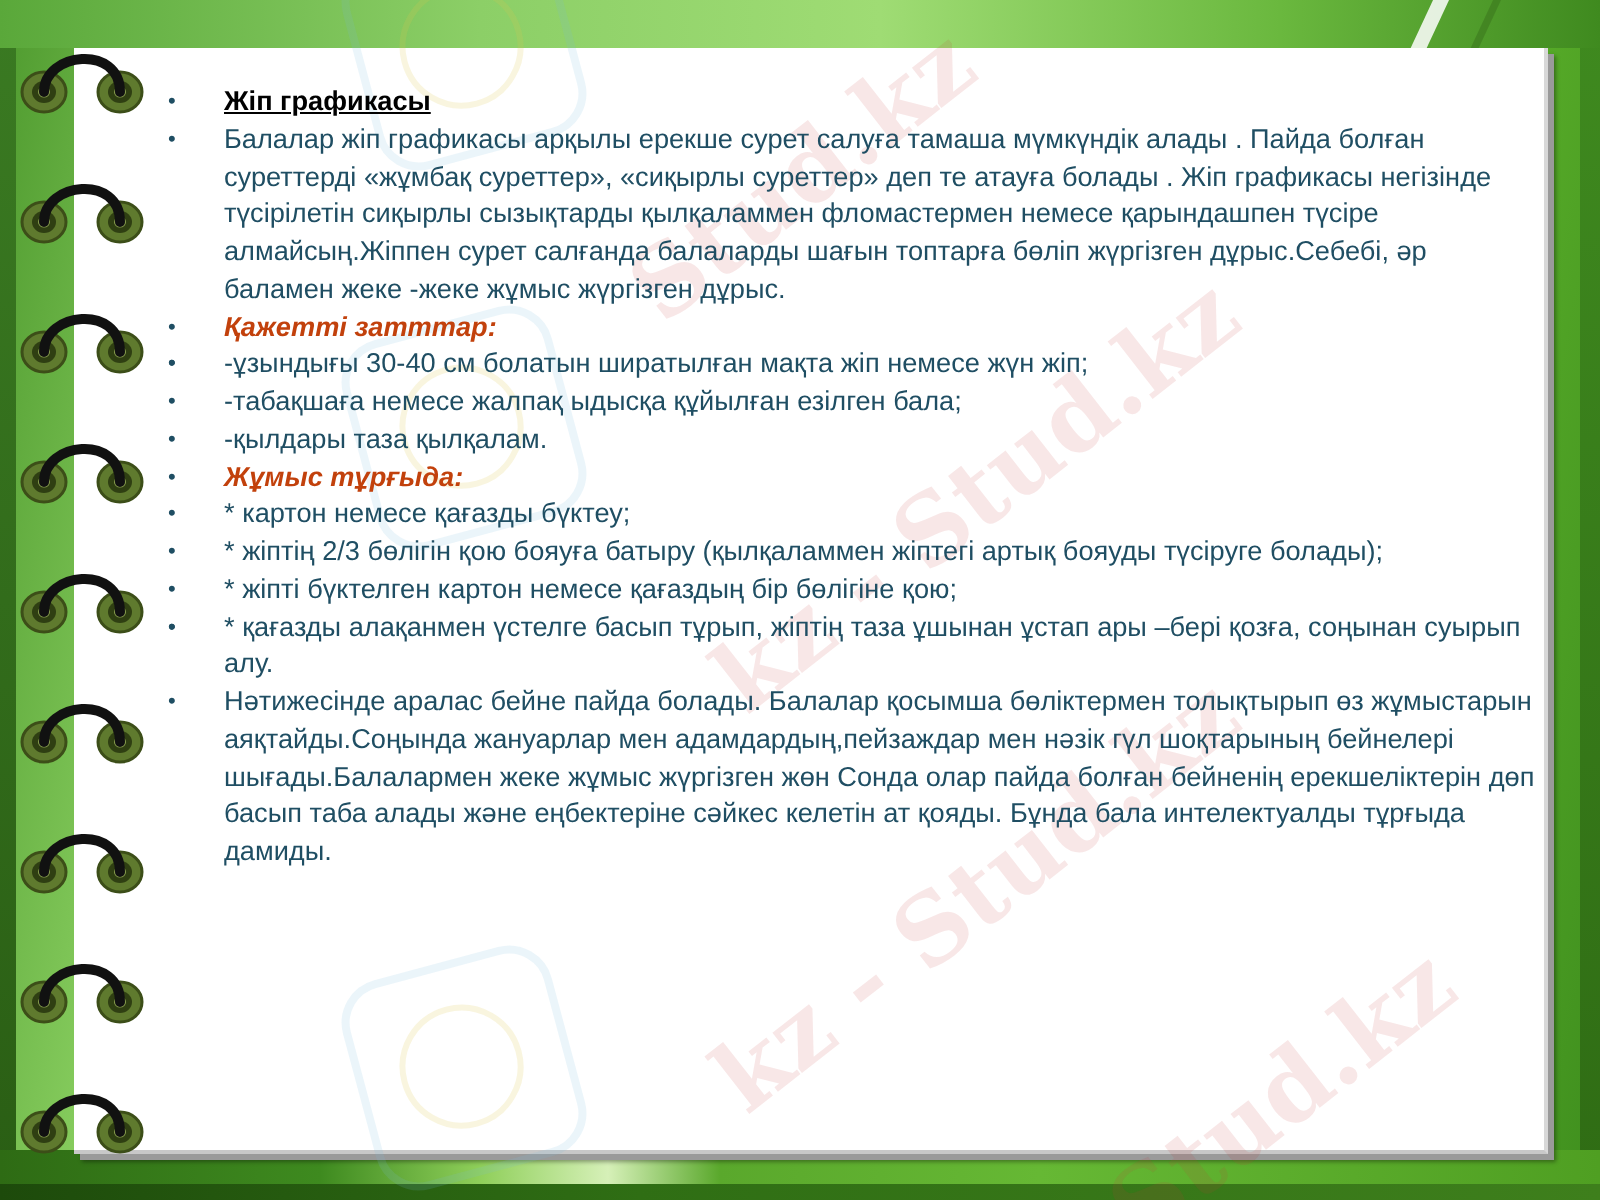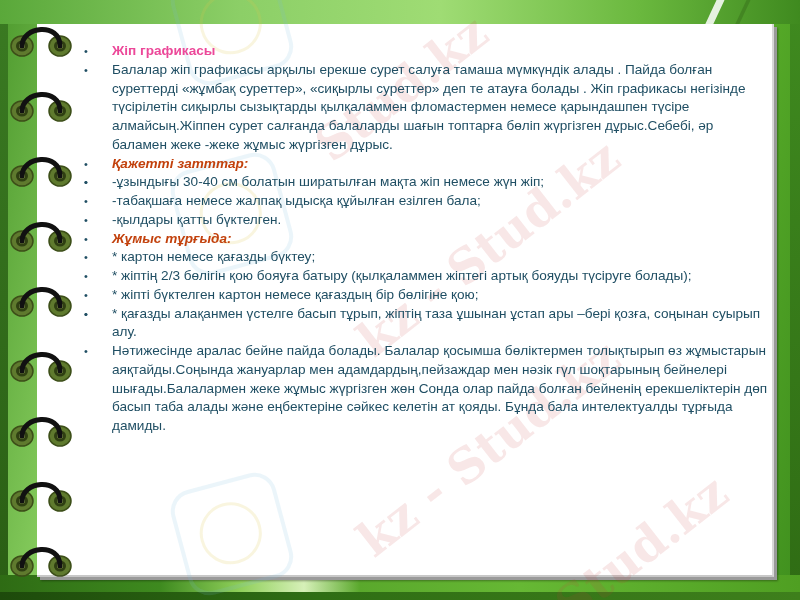--- a/index.html
+++ b/index.html
@@ -44,21 +44,21 @@
     }
     .content {
       position: absolute; left: 80px; top: 42px; width: 690px;
       color: #1f4e63; font-size: 13.6px; line-height: 18.75px;
     }
     .content ul { list-style: none; margin: 0; padding: 0; }
     .content li { position: relative; padding-left: 32px; }
     .content li .bullet {
       position: absolute; left: 4px; top: 0; width: 10px; color: #1f4e63; font-size: 11px;
     }
-    .content .bold { font-weight: bold; color: #ec4899; }
+    .content .bold { font-weight: bold; color: #000000; text-decoration: underline; }
     .content .bold-italic { font-weight: bold; font-style: italic; color: #c2410c; }
     .watermark {
       position: absolute; font-family: "DejaVu Serif", "Liberation Serif", serif; font-weight: bold;
       font-size: 48px; color: rgba(200, 60, 60, 0.12); transform: rotate(-38deg);
       white-space: nowrap; pointer-events: none;
     }
     .wm-logo {
       position: absolute; width: 100px; height: 100px; border: 4px solid rgba(120, 190, 220, 0.15);
       border-radius: 22px; transform: rotate(-15deg); pointer-events: none;
     }
@@ -180,21 +180,21 @@
   </div>
 
 <div class="content">
   <ul id="items">
       <li><span class="bullet">•</span><span class="bold">Жіп графикасы</span></li>
       <li><span class="bullet">•</span><span>Балалар жіп графикасы арқылы ерекше сурет салуға тамаша мүмкүндік алады . Пайда болған суреттерді «жұмбақ суреттер», «сиқырлы суреттер» деп те атауға болады . Жіп графикасы негізінде түсірілетін сиқырлы сызықтарды қылқаламмен фломастермен немесе қарындашпен түсіре алмайсың.Жіппен сурет салғанда балаларды шағын топтарға бөліп жүргізген дұрыс.Себебі, әр баламен жеке -жеке жұмыс жүргізген дұрыс.</span></li>
       <li><span class="bullet">•</span><span class="bold-italic">Қажетті затттар:</span></li>
       <li><span class="bullet">•</span></li>
       <li><span class="bullet">•</span><span>-ұзындығы 30-40 см болатын ширатылған мақта жіп немесе жүн жіп;</span></li>
       <li><span class="bullet">•</span><span>-табақшаға немесе жалпақ ыдысқа құйылған езілген бала;</span></li>
-      <li><span class="bullet">•</span><span>-қылдары қатты бүктелген.</span></li>
+      <li><span class="bullet">•</span><span>-қылдары таза қылқалам.</span></li>
       <li><span class="bullet">•</span><span class="bold-italic">Жұмыс тұрғыда:</span></li>
       <li><span class="bullet">•</span><span>* картон немесе қағазды бүктеу;</span></li>
       <li><span class="bullet">•</span><span>* жіптің 2/3 бөлігін қою бояуға батыру (қылқаламмен жіптегі артық бояуды түсіруге болады);</span></li>
       <li><span class="bullet">•</span><span>* жіпті бүктелген картон немесе қағаздың бір бөлігіне қою;</span></li>
       <li><span class="bullet">•</span></li>
       <li><span class="bullet">•</span><span>* қағазды алақанмен үстелге басып тұрып, жіптің таза ұшынан ұстап ары –бері қозға, соңынан суырып алу.</span></li>
       <li><span class="bullet">•</span><span>Нәтижесінде аралас бейне пайда болады. Балалар қосымша бөліктермен толықтырып өз жұмыстарын аяқтайды.Соңында жануарлар мен адамдардың,пейзаждар мен нәзік гүл шоқтарының бейнелері шығады.Балалармен жеке жұмыс жүргізген жөн Сонда олар  пайда болған бейненің ерекшеліктерін  дөп басып таба алады  және еңбектеріне сәйкес келетін ат қояды. Бұнда бала интелектуалды тұрғыда дамиды.</span></li>
     </ul>
 </div>
 

